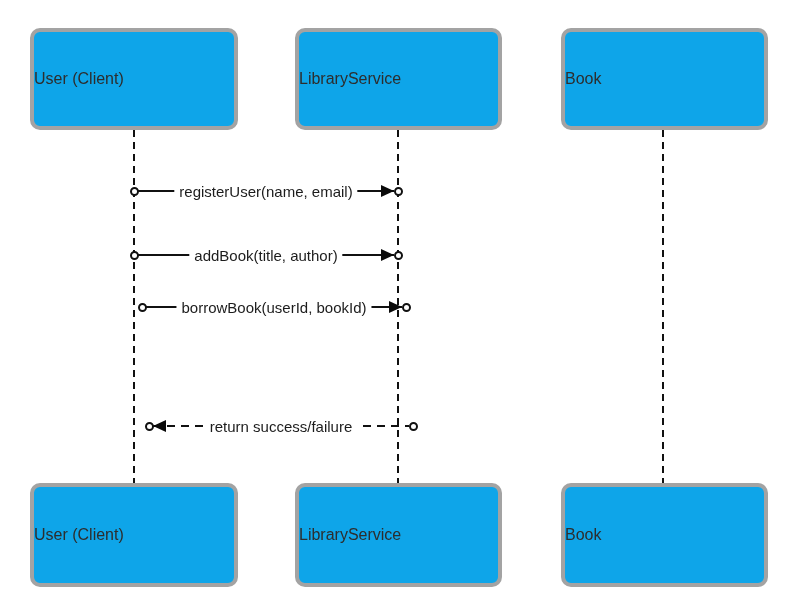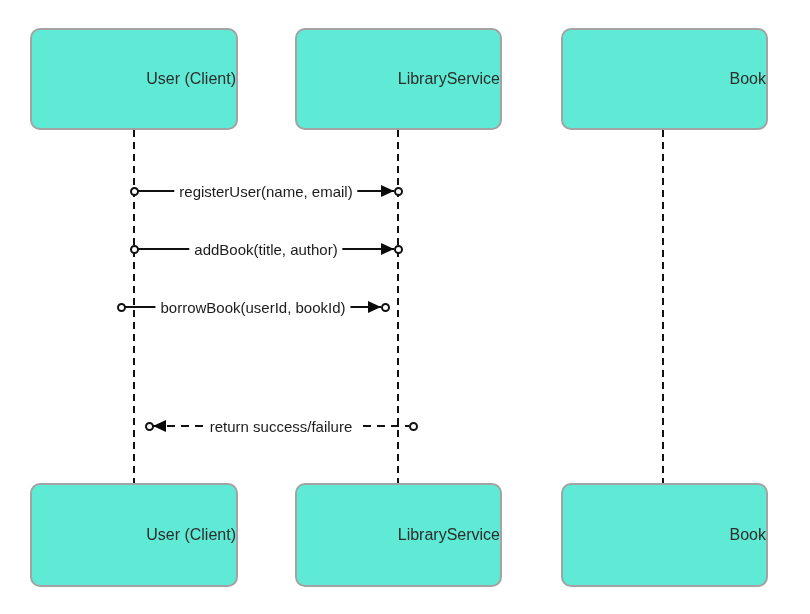--- a/index.html
+++ b/index.html
@@ -9,24 +9,24 @@
     width: 810px; height: 614px; overflow: hidden;
   }
   .diagram {
     position: relative;
     width: 810px; height: 614px;
     background: #ffffff;
   }
   .actor-box {
     position: absolute;
     height: 102px;
-    background: #5eead4;
-    border: 2px solid #a3a3a3;
+    background: #0ea5e9;
+    border: 4px solid #a3a3a3;
     border-radius: 10px;
-    display: flex; align-items: center; justify-content: flex-end;
+    display: flex; align-items: center; justify-content: flex-start;
     font-size: 16px;
     color: #2d2d2d;
   }
   .lifeline {
     position: absolute;
     width: 2px;
     background-image: repeating-linear-gradient(180deg, #111 0 7px, transparent 7px 12px);
   }
   .message {
     position: absolute;
@@ -99,29 +99,29 @@
   <div class="lifeline" style="left:662px; top:130px; height:353px;"></div>
 
   <div class="message" style="left:134px; top:181px; width:264px;">
     <div class="msg-line"></div>
     <div class="endpoint-dot start"></div>
     <div class="arrowhead right"></div>
     <div class="endpoint-dot end"></div>
     <div class="msg-label">registerUser(name, email)</div>
   </div>
 
-  <div class="message" style="left:134px; top:239px; width:264px;">
+  <div class="message" style="left:134px; top:245px; width:264px;">
     <div class="msg-line"></div>
     <div class="endpoint-dot start"></div>
     <div class="arrowhead right"></div>
     <div class="endpoint-dot end"></div>
     <div class="msg-label">addBook(title, author)</div>
   </div>
 
-  <div class="message" style="left:121px; top:297px; width:264px;">
+  <div class="message" style="left:142px; top:297px; width:264px;">
     <div class="msg-line"></div>
     <div class="endpoint-dot start"></div>
     <div class="arrowhead right"></div>
     <div class="endpoint-dot end"></div>
     <div class="msg-label">borrowBook(userId, bookId)</div>
   </div>
 
 
   <div class="message" style="left:149px; top:416px; width:264px;">
     <div class="msg-line dashed"></div>

